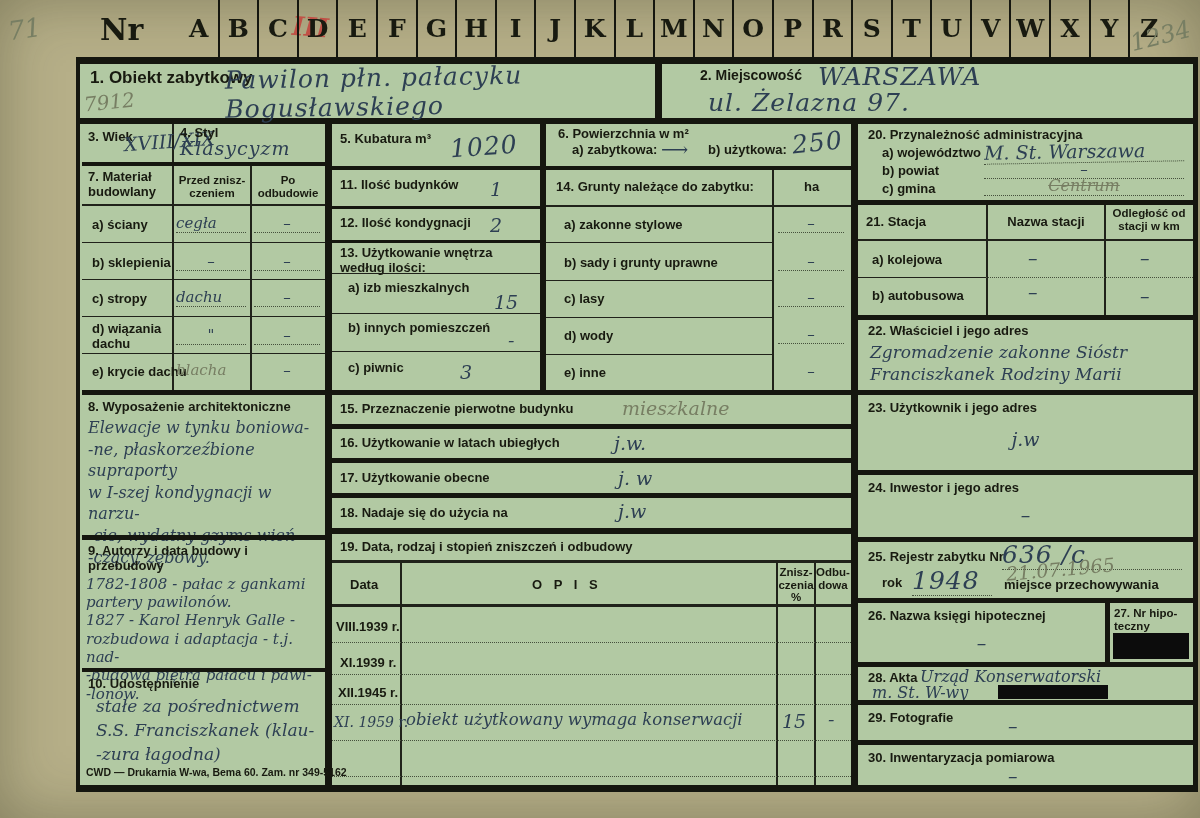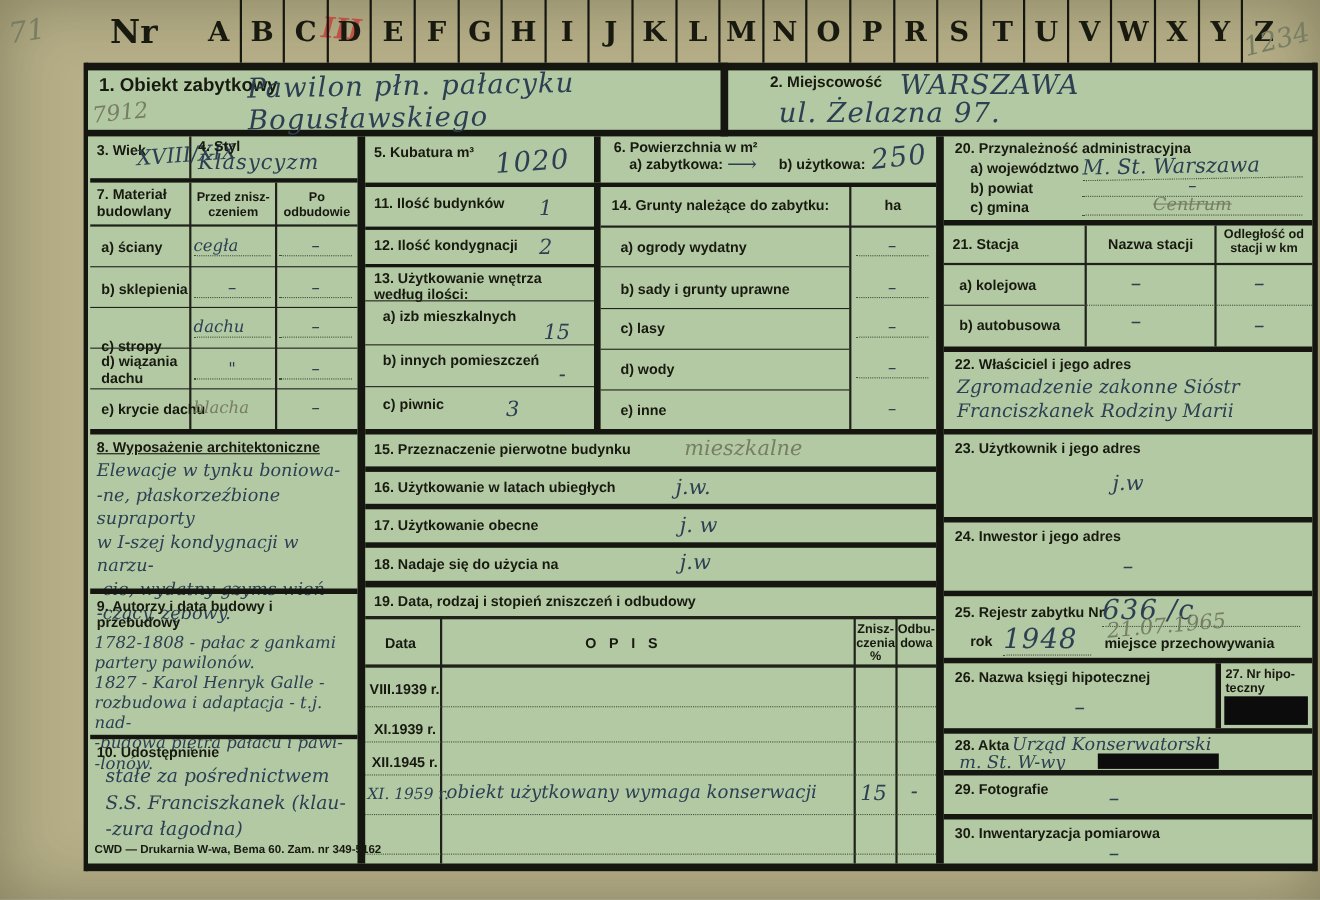--- a/index.html
+++ b/index.html
@@ -106,36 +106,36 @@
     <div class="grid-line-h" style="left:0;top:187px;width:243px;height:1px;"></div>
 
     <span class="lbl" style="position:absolute;left:10px;top:52px;">a) ściany</span>
     <span class="hw hw-sm dotted" style="position:absolute;left:94px;top:48px;width:70px;">cegła</span>
     <span class="hw hw-sm dotted" style="position:absolute;left:172px;top:48px;width:66px;text-align:center;">–</span>
 
     <span class="lbl" style="position:absolute;left:10px;top:90px;">b) sklepienia</span>
     <span class="hw hw-sm dotted" style="position:absolute;left:94px;top:86px;width:70px;text-align:center;">–</span>
     <span class="hw hw-sm dotted" style="position:absolute;left:172px;top:86px;width:66px;text-align:center;">–</span>
 
-    <span class="lbl" style="position:absolute;left:10px;top:142px;">c) stropy</span>
+    <span class="lbl" style="position:absolute;left:10px;top:126px;">c) stropy</span>
     <span class="hw hw-sm dotted" style="position:absolute;left:94px;top:122px;width:70px;">dachu</span>
     <span class="hw hw-sm dotted" style="position:absolute;left:172px;top:122px;width:66px;text-align:center;">–</span>
 
     <span class="lbl" style="position:absolute;left:10px;top:156px;width:75px;">d) wiązania dachu</span>
     <span class="hw hw-sm dotted" style="position:absolute;left:94px;top:160px;width:70px;text-align:center;">"</span>
     <span class="hw hw-sm dotted" style="position:absolute;left:172px;top:160px;width:66px;text-align:center;">–</span>
 
     <span class="lbl" style="position:absolute;left:10px;top:199px;">e) krycie dachu</span>
     <span class="pencil hw-sm" style="position:absolute;left:94px;top:195px;width:70px;">blacha</span>
     <span class="hw hw-sm" style="position:absolute;left:172px;top:195px;width:66px;text-align:center;">–</span>
   </div>
   <div class="bar" style="left:82px;top:390px;width:243px;height:5px;"></div>
 
   <div class="panel" style="left:82px;top:395px;width:243px;height:140px;">
-    <div class="lbl" style="margin:5px 0 2px 6px;text-decoration:underline;">8. Wyposażenie architektoniczne</div>
+    <div class="lbl" style="margin:5px 0 2px 6px;">8. Wyposażenie architektoniczne</div>
     <div class="hw hw-sm" style="margin-left:6px;line-height:1.35;font-size:16px;">
       <div>Elewacje w tynku boniowa-</div>
       <div>-ne, płaskorzeźbione supraporty</div>
       <div>w I-szej kondygnacji w narzu-</div>
       <div>-cie, wydatny gzyms wień-</div>
       <div>-czący, zębowy.</div>
     </div>
   </div>
   <div class="bar" style="left:82px;top:535px;width:243px;height:5px;"></div>
 
@@ -198,21 +198,21 @@
     <div class="grid-line-h" style="left:0;top:108px;width:208px;height:1px;"></div>
     <span class="lbl" style="position:absolute;left:16px;top:118px;">c) piwnic</span>
     <span class="hw hw-md" style="position:absolute;left:128px;top:118px;">3</span>
   </div>
 
   <div class="panel" style="left:546px;top:170px;width:305px;height:220px;">
     <div class="grid-line-v" style="left:226px;top:0;height:220px;"></div>
     <span class="lbl" style="position:absolute;left:10px;top:10px;">14. Grunty należące do zabytku:</span>
     <span class="lbl" style="position:absolute;left:258px;top:10px;">ha</span>
     <div class="grid-line-h" style="left:0;top:35px;width:305px;"></div>
-    <span class="lbl" style="position:absolute;left:18px;top:48px;">a) ogrody wydatny</span>
+    <span class="lbl" style="position:absolute;left:18px;top:48px;">a) zakonne stylowe</span>
     <span class="hw hw-sm dotted" style="position:absolute;left:232px;top:44px;width:66px;text-align:center;">–</span>
     <div class="grid-line-h" style="left:0;top:72px;width:226px;height:1px;"></div>
     <span class="lbl" style="position:absolute;left:18px;top:86px;">b) sady i grunty uprawne</span>
     <span class="hw hw-sm dotted" style="position:absolute;left:232px;top:82px;width:66px;text-align:center;">–</span>
     <div class="grid-line-h" style="left:0;top:110px;width:226px;height:1px;"></div>
     <span class="lbl" style="position:absolute;left:18px;top:122px;">c) lasy</span>
     <span class="hw hw-sm dotted" style="position:absolute;left:232px;top:118px;width:66px;text-align:center;">–</span>
     <div class="grid-line-h" style="left:0;top:147px;width:226px;height:1px;"></div>
     <span class="lbl" style="position:absolute;left:18px;top:159px;">d) wody</span>
     <span class="hw hw-sm dotted" style="position:absolute;left:232px;top:155px;width:66px;text-align:center;">–</span>

